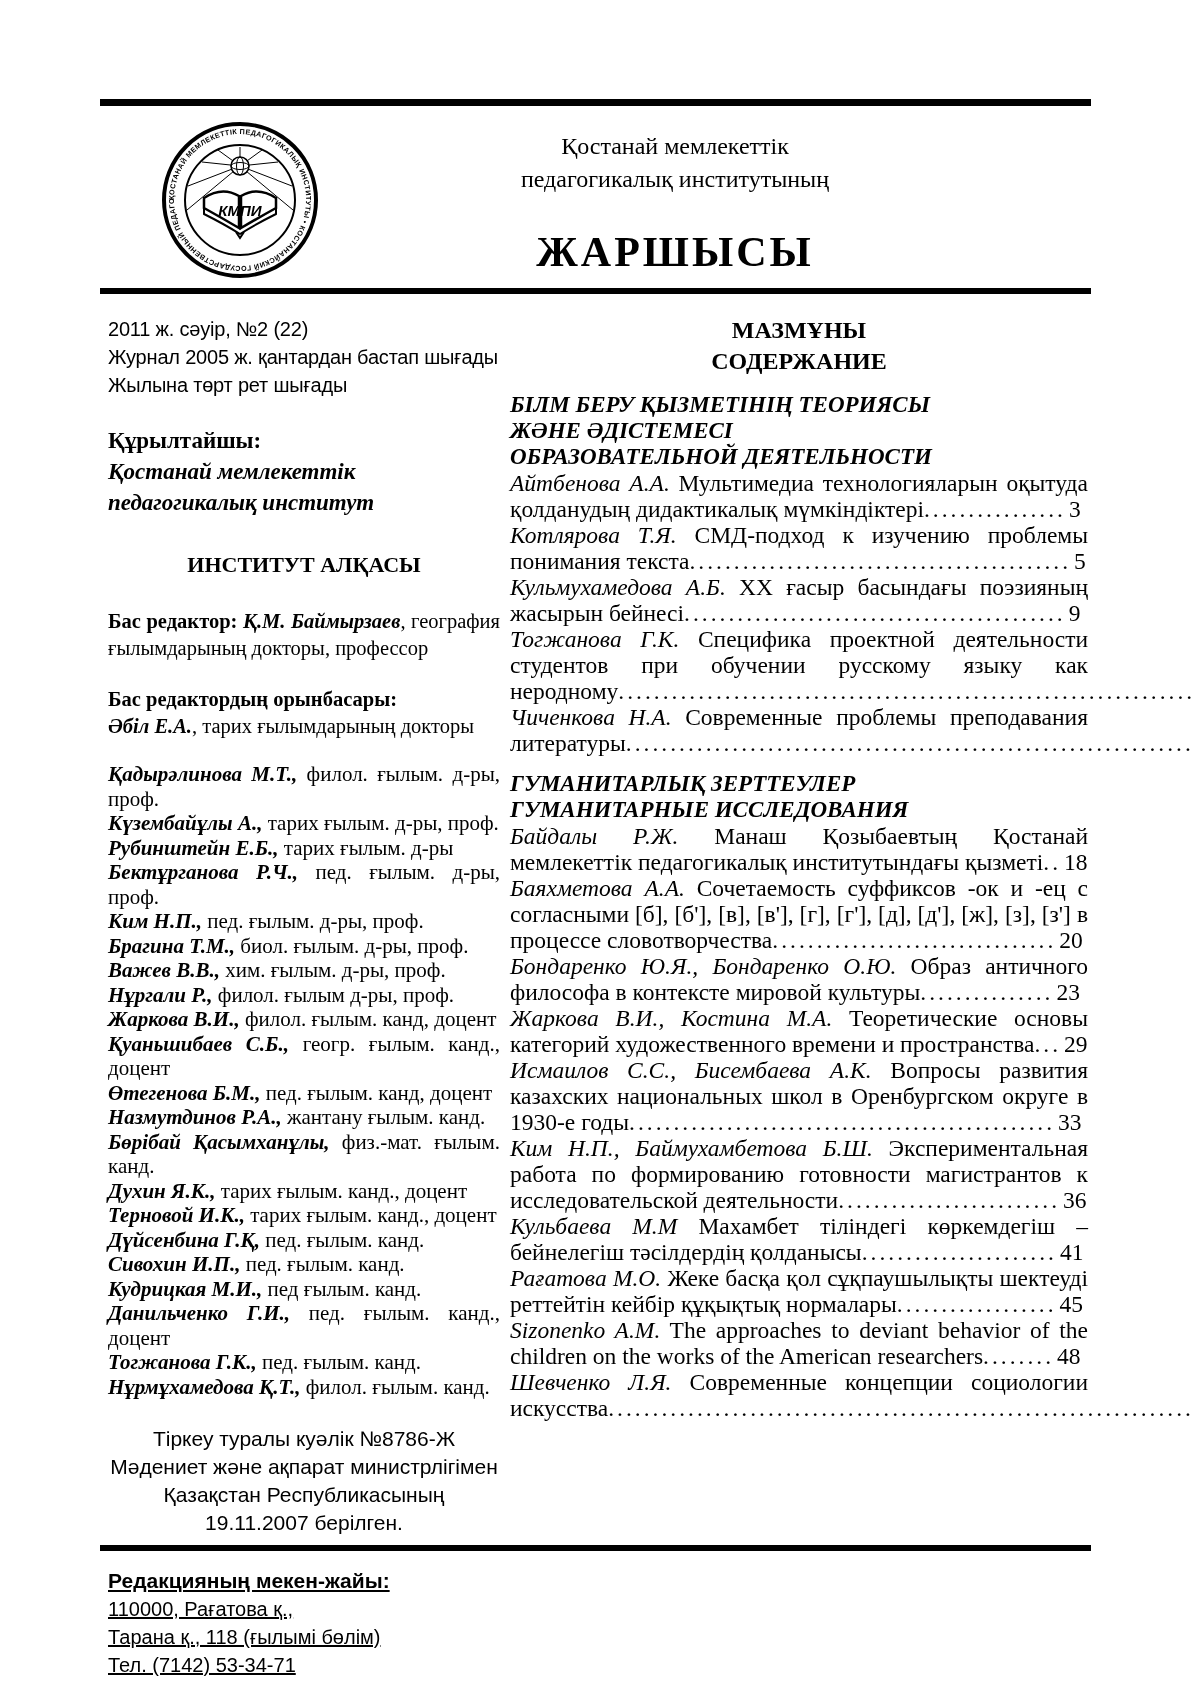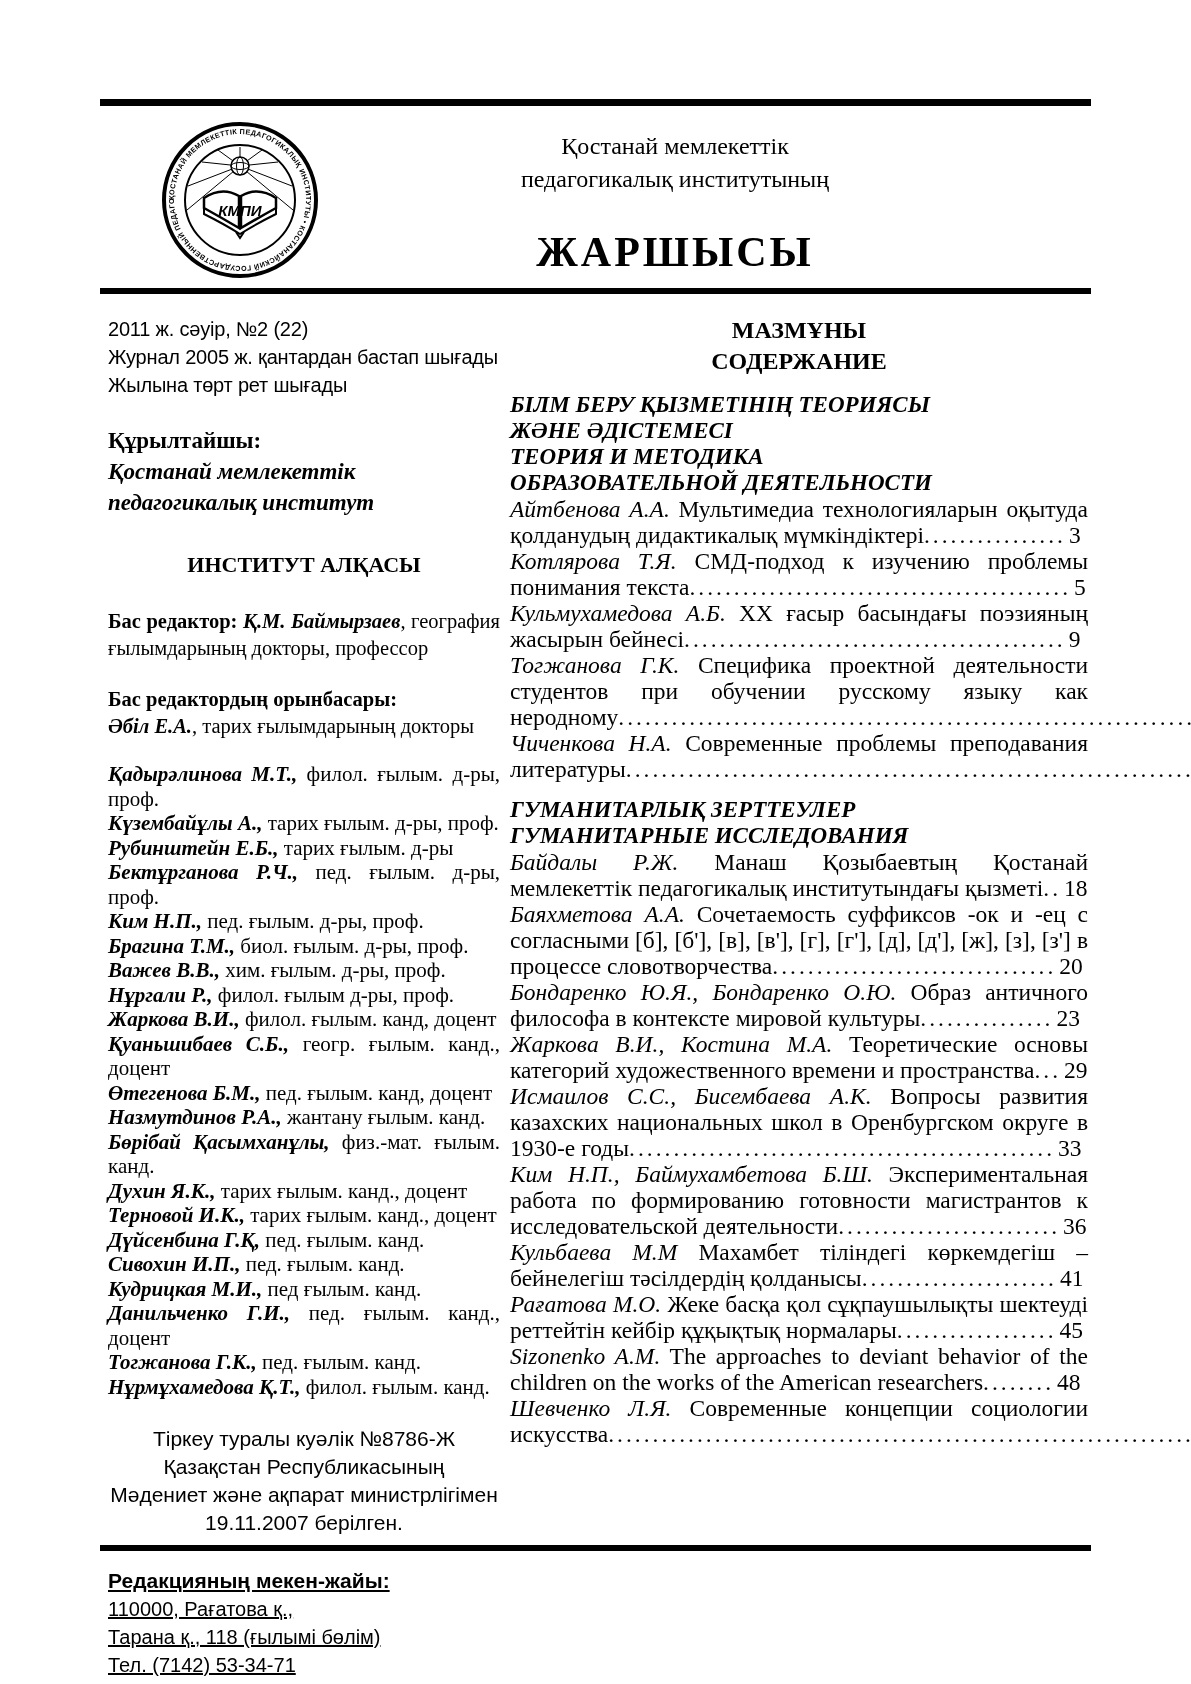--- a/index.html
+++ b/index.html
@@ -171,22 +171,22 @@
           <div class="member"><span class="m-name">Данильченко Г.И.,</span><span class="m-desc"> пед. ғылым. канд., доцент</span></div>
 
           <div class="member"><span class="m-name">Тогжанова Г.К.,</span><span class="m-desc"> пед. ғылым. канд.</span></div>
 
           <div class="member"><span class="m-name">Нұрмұхамедова Қ.Т.,</span><span class="m-desc"> филол. ғылым. канд.</span></div>
         </div>
 
       <div class="registration">
 
       <div>Тіркеу туралы куәлік №8786-Ж</div>
+          <div>Мәдениет және ақпарат министрлігімен</div>
           <div>Қазақстан Республикасының</div>
-          <div>Мәдениет және ақпарат министрлігімен</div>
           <div>19.11.2007 берілген.</div>
         </div>
 
       <div class="address">
         <div class="a-label">Редакцияның мекен-жайы:</div>
         <div>
 
         <div>110000, Рағатова қ.,</div>
             <div>Тарана қ., 118 (ғылымі бөлім)</div>
             <div>Тел. (7142)  53-34-71</div>
@@ -201,21 +201,20 @@
 
     <div class="col-right">
       <div class="toc-title">МАЗМҰНЫ</div>
       <div class="toc-title">СОДЕРЖАНИЕ</div>
 
       <div>
         <div class="section-heading">
 
         <div>БІЛМ БЕРУ ҚЫЗМЕТІНІҢ ТЕОРИЯСЫ</div>
             <div>ЖӘНЕ ӘДІСТЕМЕСІ</div>
-            <div>ТЕОРИЯ И МЕТОДИКА</div>
             <div>ОБРАЗОВАТЕЛЬНОЙ ДЕЯТЕЛЬНОСТИ</div>
           </div>
         <div class="toc-entries">
 
             <div class="toc-entry"><span class="t-auth">Айтбенова А.А.</span><span class="t-title"> Мультимедиа технологияларын оқытуда қолданудың дидактикалық мүмкіндіктері</span><span class="t-dots">................</span><span class="t-page">3</span></div>
 
             <div class="toc-entry"><span class="t-auth">Котлярова Т.Я.</span><span class="t-title"> СМД-подход к изучению проблемы понимания текста</span><span class="t-dots">...........................................</span><span class="t-page">5</span></div>
 
             <div class="toc-entry"><span class="t-auth">Кульмухамедова А.Б.</span><span class="t-title"> ХХ ғасыр басындағы поэзияның жасырын бейнесі</span><span class="t-dots">...........................................</span><span class="t-page">9</span></div>
 

